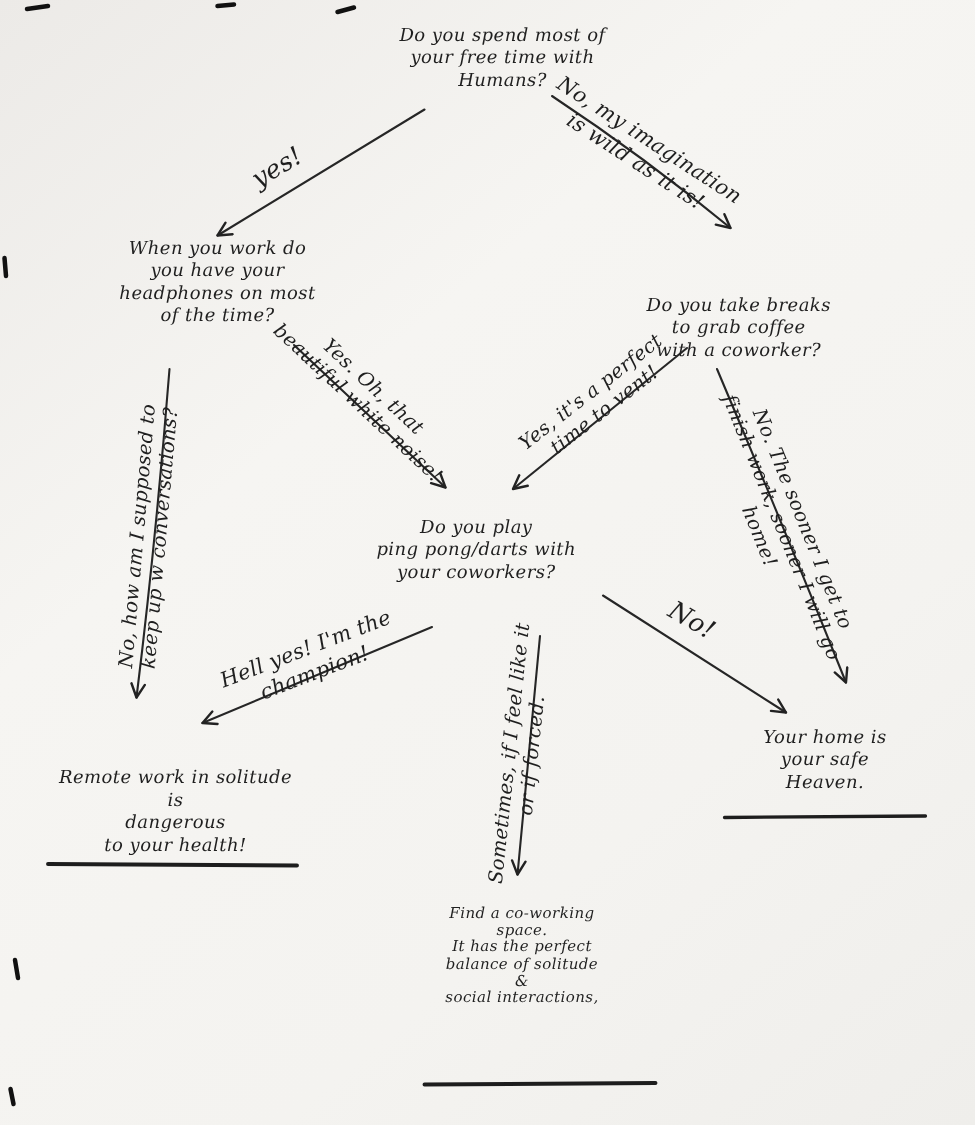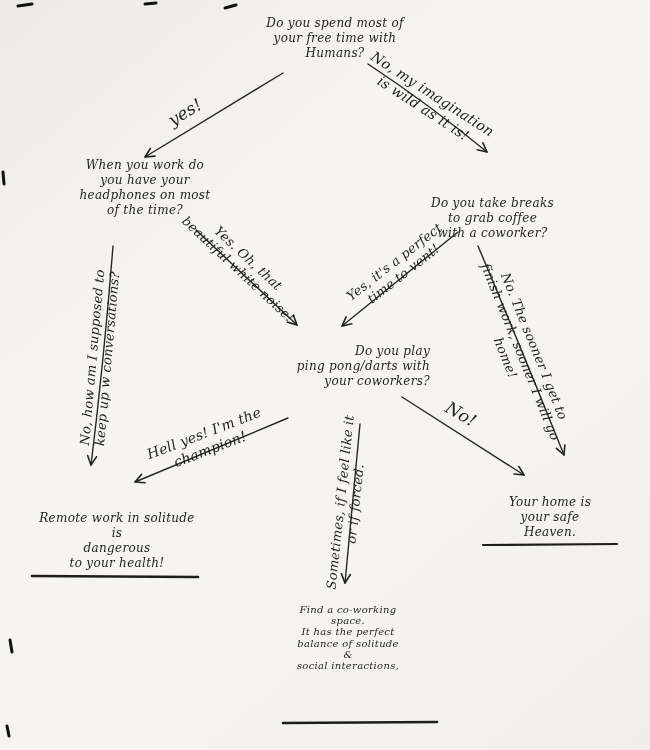--- a/index.html
+++ b/index.html
@@ -69,30 +69,30 @@
 
   <div class="node" style="left:35px;top:158px;width:220px;">When you work do
 you have your
 headphones on most
 of the time?</div>
 
   <div class="node" style="left:385px;top:170px;width:215px;margin-top:26px;">Do you take breaks
 to grab coffee
 with a coworker?</div>
 
-  <div class="node" style="left:205px;top:344px;width:225px;text-align:right;">Do you play
+  <div class="node" style="left:205px;top:344px;width:225px;">Do you play
 ping pong/darts with
 your coworkers?</div>
 
   <div class="node" style="left:2px;top:511px;width:230px;font-style:italic;">Remote work in solitude
 is
 dangerous
 to your health!</div>
 
-  <div class="node" style="left:470px;top:484px;width:160px;margin-top:11px;">Your home is
+  <div class="node" style="left:470px;top:484px;width:160px;">Your home is
 your safe
 Heaven.</div>
 
   <div class="node small" style="left:228px;top:604px;width:240px;">Find a co-working
 space.
 It has the perfect
 balance of solitude
 &amp;
 social interactions,</div>
 

